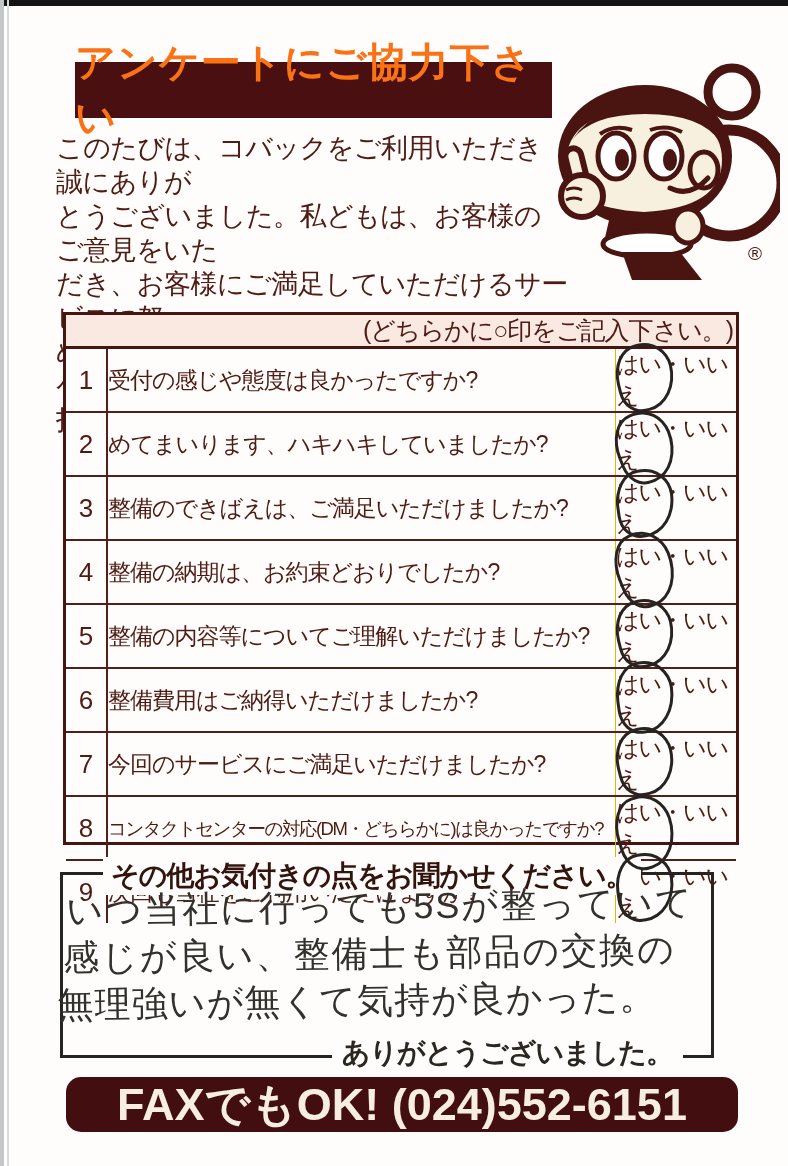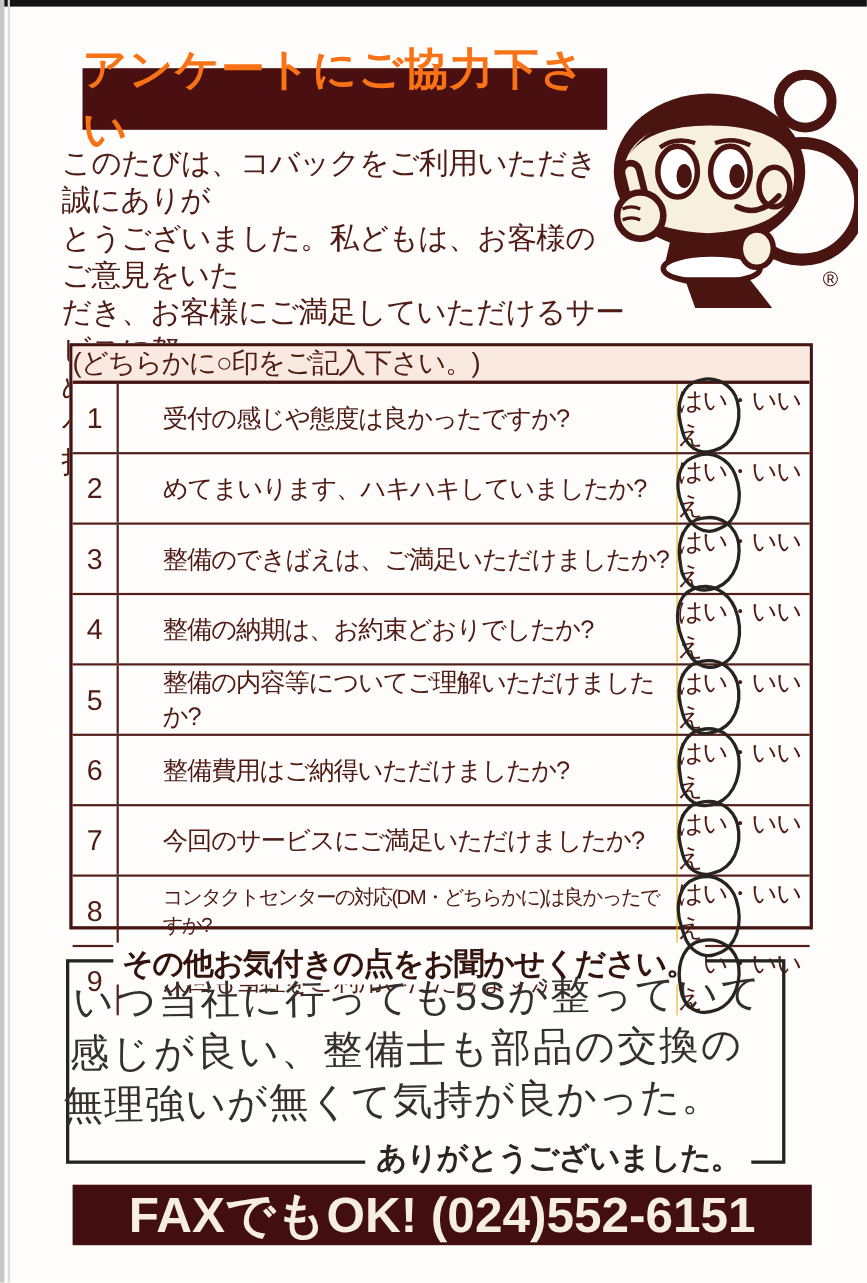--- a/index.html
+++ b/index.html
@@ -38,29 +38,29 @@
 
   
   .table{
     position:absolute;left:63px;top:312px;width:670px;height:527px;
     border:3px solid #451511;display:flex;flex-direction:column;
     background:#fffdfb;
   }
   .thead{
     height:31px;flex:0 0 31px;background:#f9e9e1;
     border-bottom:3px solid #451511;
-    font-size:25px;font-weight:500;color:#4f1b15;
+    text-align:right;font-size:25px;font-weight:500;color:#4f1b15;
     line-height:31px;padding-right:3px;letter-spacing:-1px;
   }
   .rows{flex:1;display:flex;flex-direction:column;}
   .row{flex:1;display:flex;min-height:0;}
   .row + .row{border-top:2px solid #51201b;}
   .cell{display:flex;align-items:center;color:#4f1b15;}
   .num{flex:0 0 40px;justify-content:center;border-right:2px solid #51201b;font-size:26px;}
-  .q{flex:1;padding-left:0;font-size:23px;letter-spacing:-1px;margin-left:40px;}
+  .q{flex:1;padding-left:0;font-size:23px;letter-spacing:-1px;}
   .q.condensed{font-size:18.5px;letter-spacing:-1.5px;}
   .a{flex:0 0 120px;justify-content:flex-end;border-left:1px solid #eab308;font-size:23px;position:relative;letter-spacing:-1px;}
   
   .circle{
     position:absolute;left:0px;top:-6px;width:52px;height:62px;
     border:3px solid #262320;
     border-radius:48% 52% 60% 40% / 55% 45% 62% 38%;
     transform:rotate(-14deg);
     z-index:2;pointer-events:none;
   }
@@ -91,21 +91,21 @@
     position:absolute;right:28px;bottom:-17px;
     background:#fefdfb;padding:0 10px;
     font-size:28px;font-weight:bold;color:#2c2621;letter-spacing:-1px;font-family:Liberation Serif, serif;
   }
 
   
   .footer-band{
     position:absolute;left:66px;top:1077px;width:672px;height:55px;
     background:#430e0f;color:#f6efe1;
     display:flex;align-items:center;justify-content:center;
-    font-size:45px;font-weight:bold;letter-spacing:0px;
+    font-size:45px;font-weight:bold;letter-spacing:0px;border-radius:15px;
   }
 </style>
 </head>
 <body>
 
 <div class="scan">
 
   <div class="edge-top"></div>
   <div class="edge-left"></div>
   <div class="edge-left2"></div>

